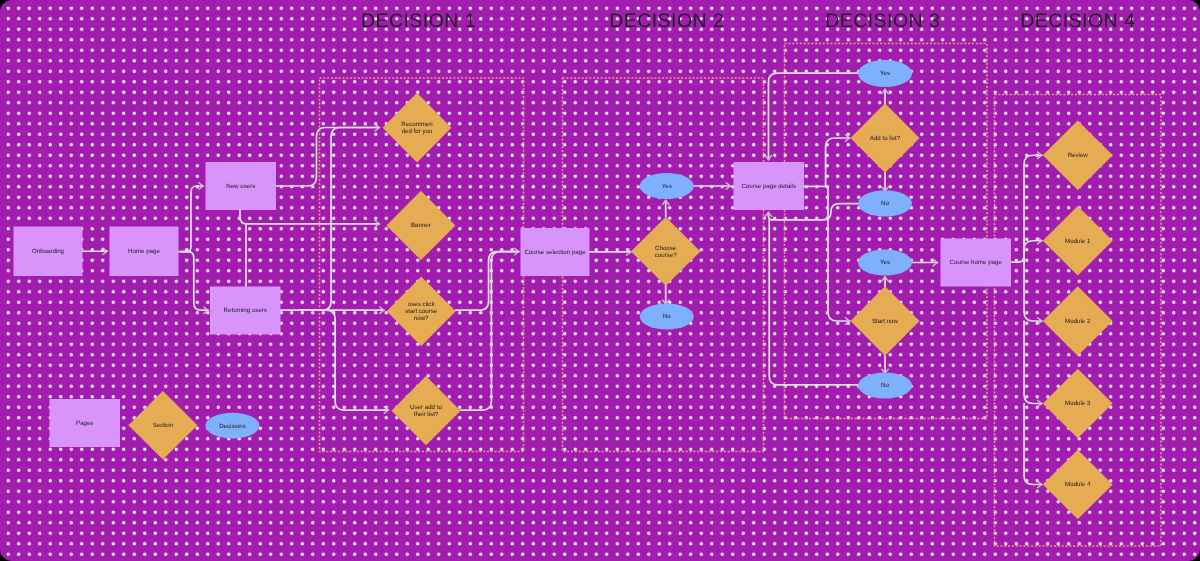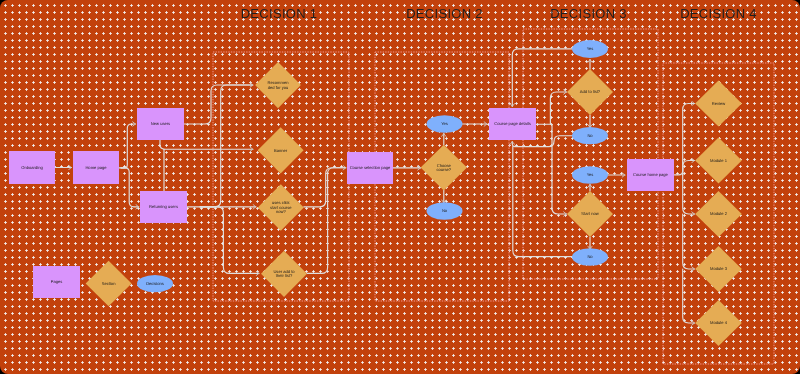--- a/index.html
+++ b/index.html
@@ -1,20 +1,20 @@
 <!DOCTYPE html>
 <html><head>
 <meta charset="utf-8">
 <style>
   html,body{margin:0;padding:0;background:#000;}
   body{width:800px;height:374px;overflow:hidden;
        font-family:"Liberation Sans",sans-serif;
        -webkit-font-smoothing:antialiased;text-rendering:geometricPrecision;}
   #canvas{position:absolute;left:0;top:0;width:800px;height:374px;
-          background:#c2410c;border-radius:8px;overflow:hidden;}
+          background:#a21caf;border-radius:8px;overflow:hidden;}
   #dots{position:absolute;left:0;top:0;width:800px;height:374px;
         background-image:radial-gradient(circle, #efeff2 0.4px, #f6f6f8 0.9px, rgba(0,0,0,0) 1.35px);
         background-size:7px 7px;background-position:2px 2px;}
   svg#diagram{position:absolute;left:0;top:0;width:800px;height:374px;filter:opacity(1);}
   .hdr{font-family:"Liberation Sans",sans-serif;font-size:13px;fill:#1f1f1f;
        text-anchor:middle;letter-spacing:0.3px;}
   .nodetext{font-family:"Liberation Sans",sans-serif;font-size:4.1px;fill:#1b1b1b;
        text-anchor:middle;}
 
   .conn{fill:none;stroke:#dfdfdf;stroke-width:1.15;stroke-linecap:round;stroke-linejoin:round;}

